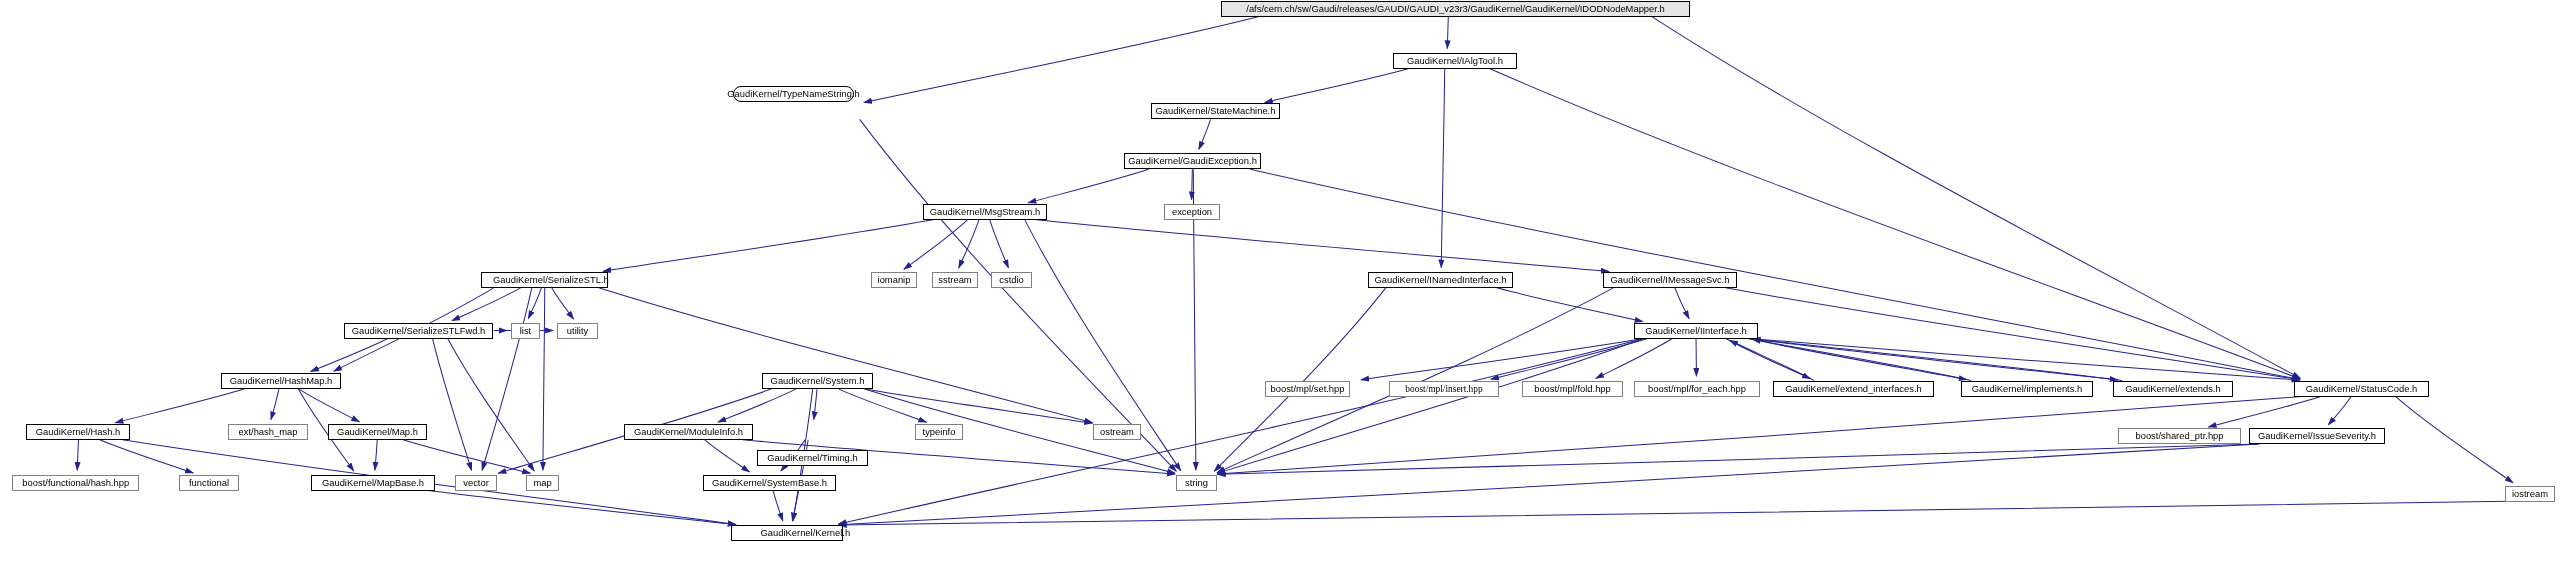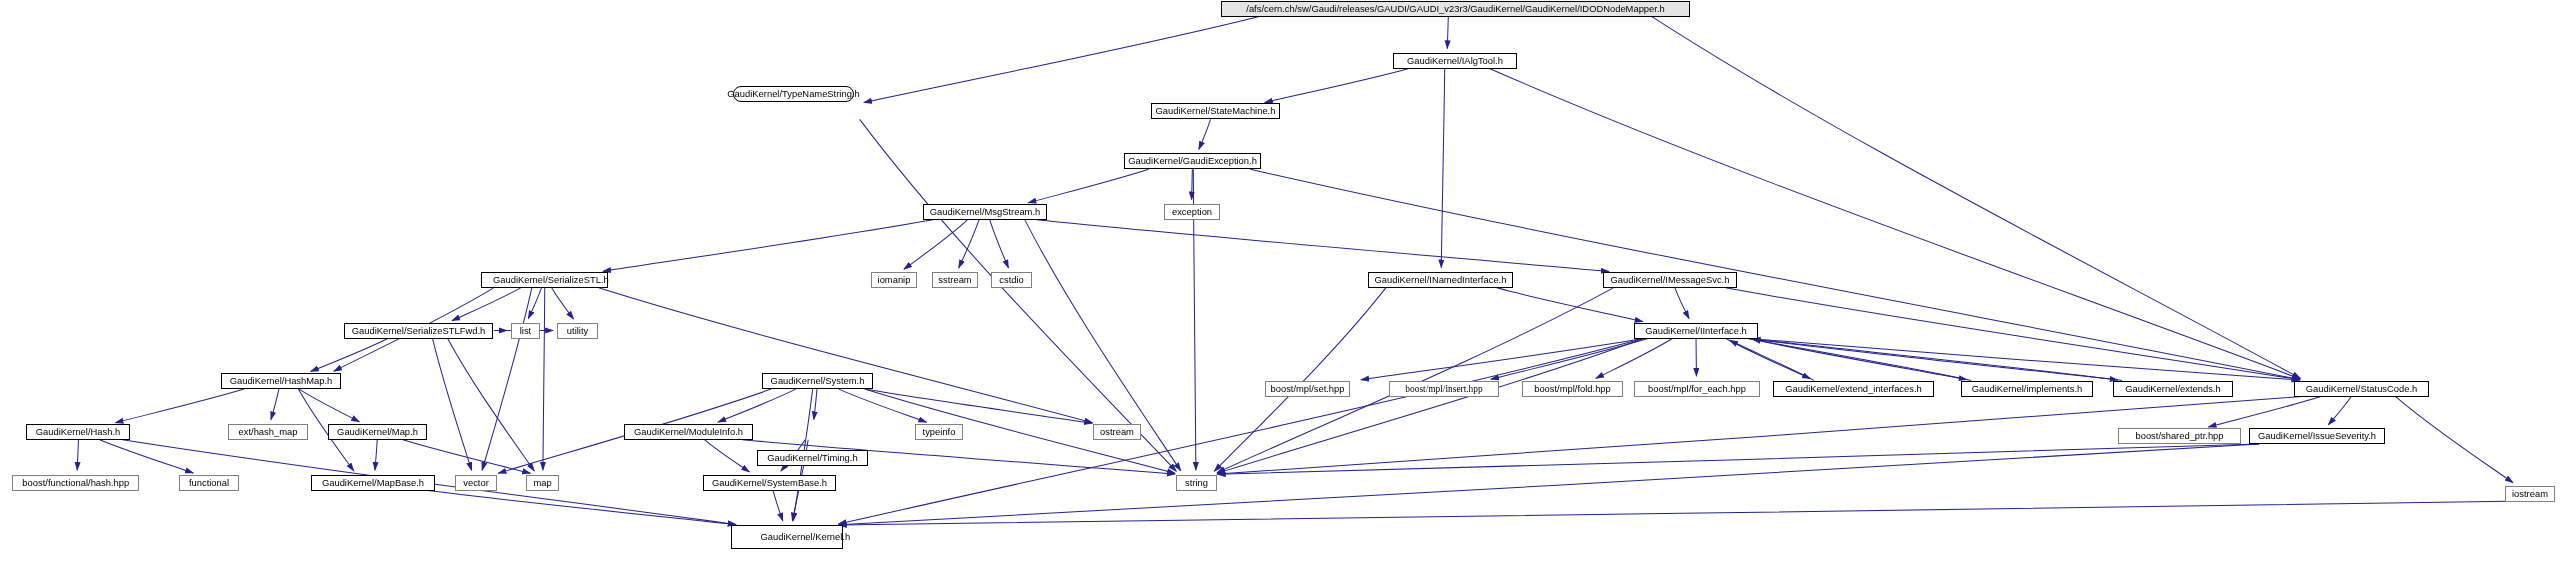--- a/index.html
+++ b/index.html
@@ -162,16 +162,16 @@
       <div class="node " style="left: 2118px; top: 428px; width: 123px; height: 16px;">boost/shared_ptr.hpp</div>
       <div class="node gaudi" style="left: 2249px; top: 428px; width: 136px; height: 16px;">GaudiKernel/IssueSeverity.h</div>
       <div class="node " style="left: 12.3px; top: 475px; width: 127px; height: 16px;">boost/functional/hash.hpp</div>
       <div class="node " style="left: 179px; top: 475px; width: 60px; height: 16px;">functional</div>
       <div class="node gaudi" style="left: 311px; top: 475px; width: 124px; height: 16px;">GaudiKernel/MapBase.h</div>
       <div class="node " style="left: 455px; top: 475px; width: 42px; height: 16px;">vector</div>
       <div class="node " style="left: 526px; top: 475px; width: 33px; height: 16px;">map</div>
       <div class="node gaudi" style="left: 703px; top: 475px; width: 133px; height: 16px;">GaudiKernel/SystemBase.h</div>
       <div class="node " style="left: 1176px; top: 475px; width: 41px; height: 16px;">string</div>
       <div class="node " style="left: 2505px; top: 486px; width: 50px; height: 16px;">iostream</div>
-      <div class="node gaudi" style="left: 731px; top: 525px; width: 112px; height: 24px; padding-left: 41px;">GaudiKernel/Kernel.h</div>
+      <div class="node gaudi" style="left: 731px; top: 525px; width: 112px; height: 16px; padding-left: 41px;">GaudiKernel/Kernel.h</div>
     </div>
 </div>
 
 
 </body></html>

